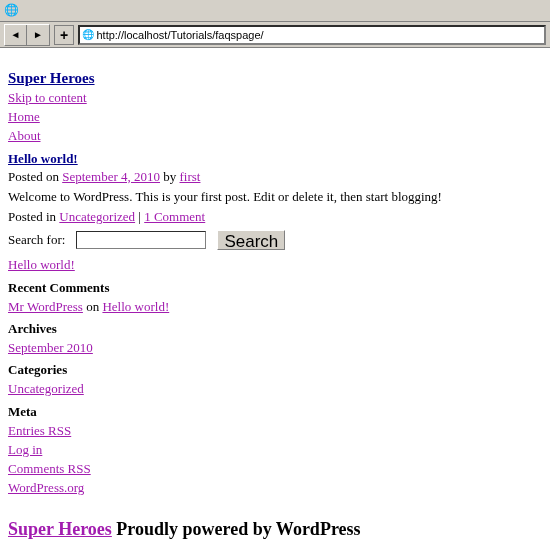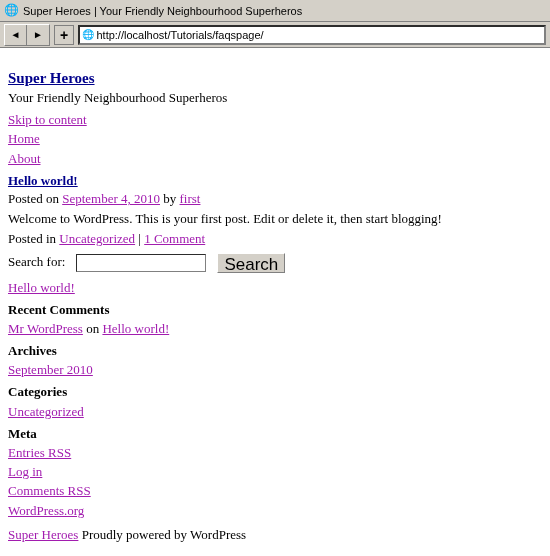--- a/index.html
+++ b/index.html
@@ -212,49 +212,48 @@
       display: block;
       font-size: 13px;
       margin-bottom: 1px;
     }
 
     .section {
       margin-bottom: 4px;
     }
 
     .footer-bar {
-      margin-top: 6px;
-      font-size: 13px;
+      margin-top: 19px;
+      font-size: 18px;
+      font-weight: bold;
     }
   </style>
 </head>
 <body>
 
 <div class="browser-titlebar">
   <span style="font-size:12px;">🌐</span>
-  <span class="title-text">Super Heroes | Your Friendly Neighbourhood Superheros</span>
 </div>
 
 <div class="browser-toolbar">
   <div class="nav-btn-group">
     <button class="nav-btn">◄</button>
     <button class="nav-btn">►</button>
   </div>
   <button class="add-tab-btn">+</button>
   <div class="address-bar">
     <span class="address-icon">🌐</span>
     <span class="address-text">http://localhost/Tutorials/faqspage/</span>
   </div>
 </div>
 
 <div class="page-content">
 
   
   <a class="site-title">Super Heroes</a>
-  <div class="site-tagline">Your Friendly Neighbourhood Superheros</div>
 
   
   <a class="skip-link nav-link">Skip to content</a>
   <a class="nav-link">Home</a>
   <a class="nav-link">About</a>
 
   
   <a class="post-title">Hello world!</a>
   <div class="post-meta">
     <span>Posted on </span><a>September 4, 2010</a><span> by </span><a>first</a>

